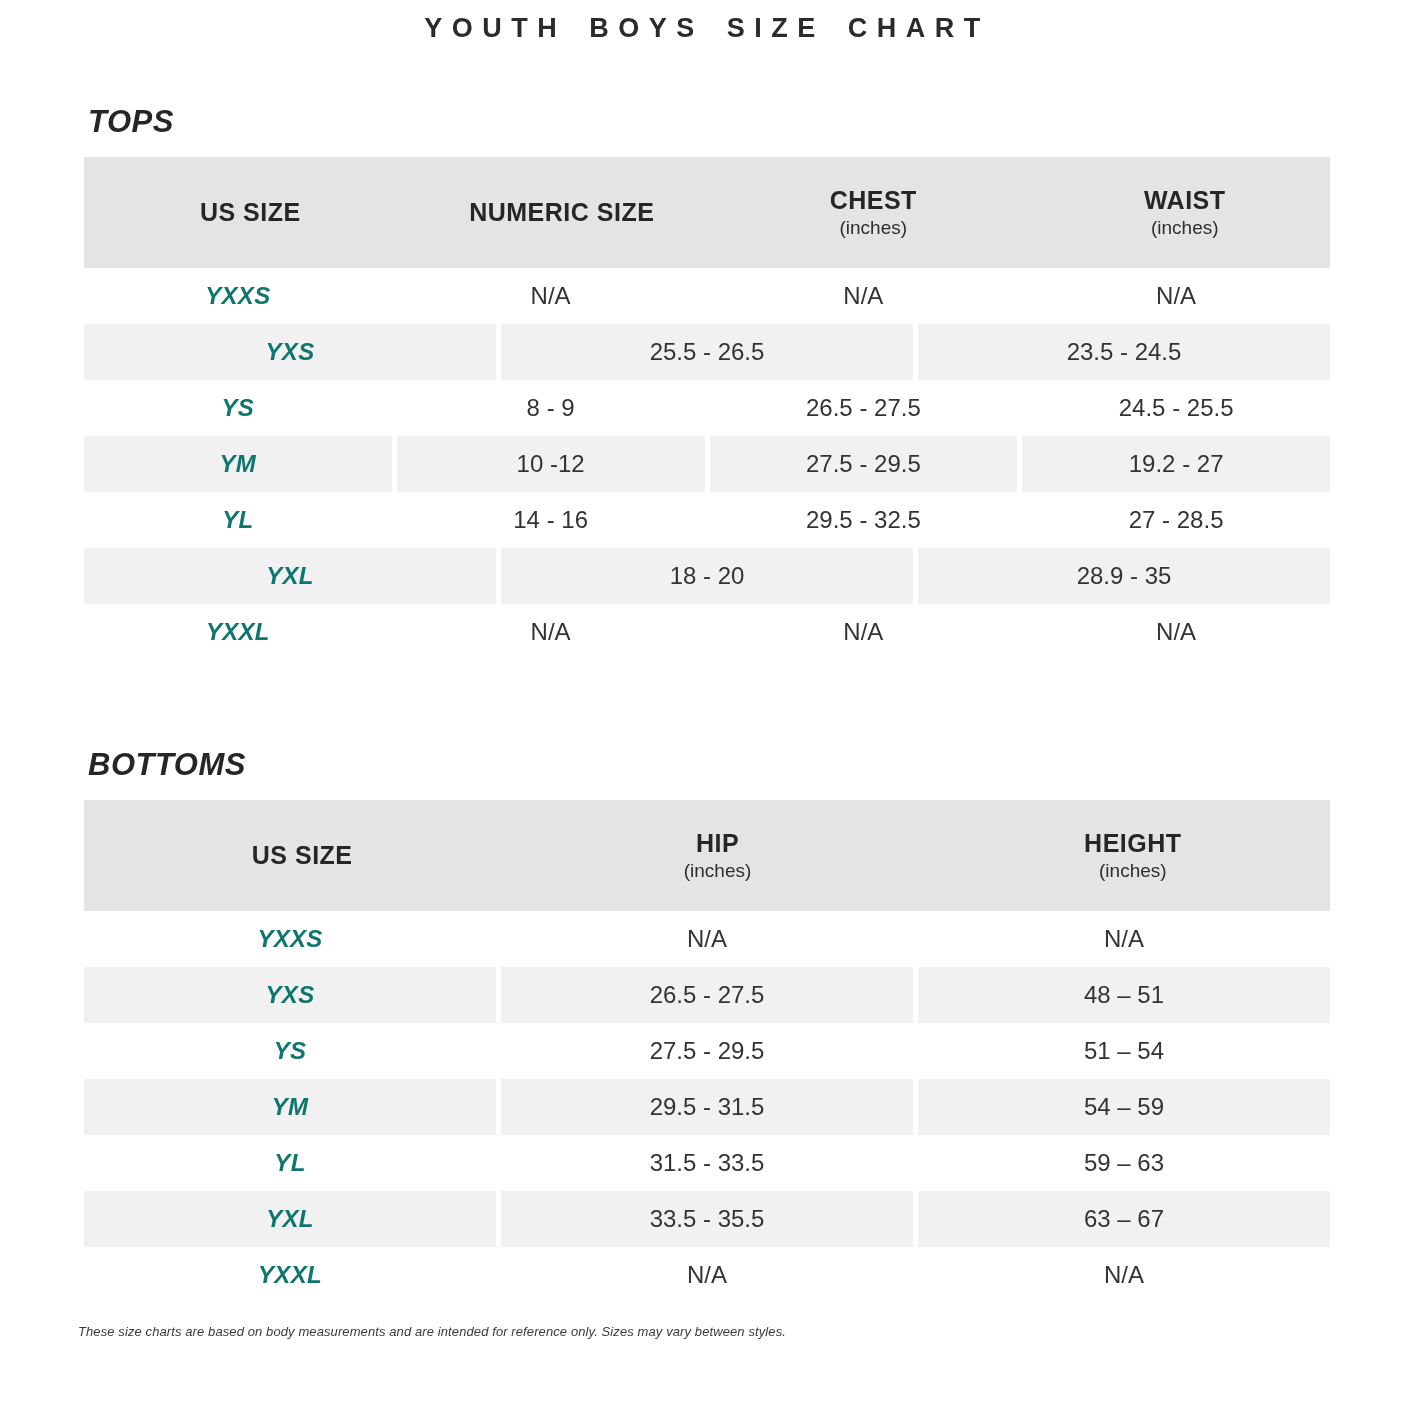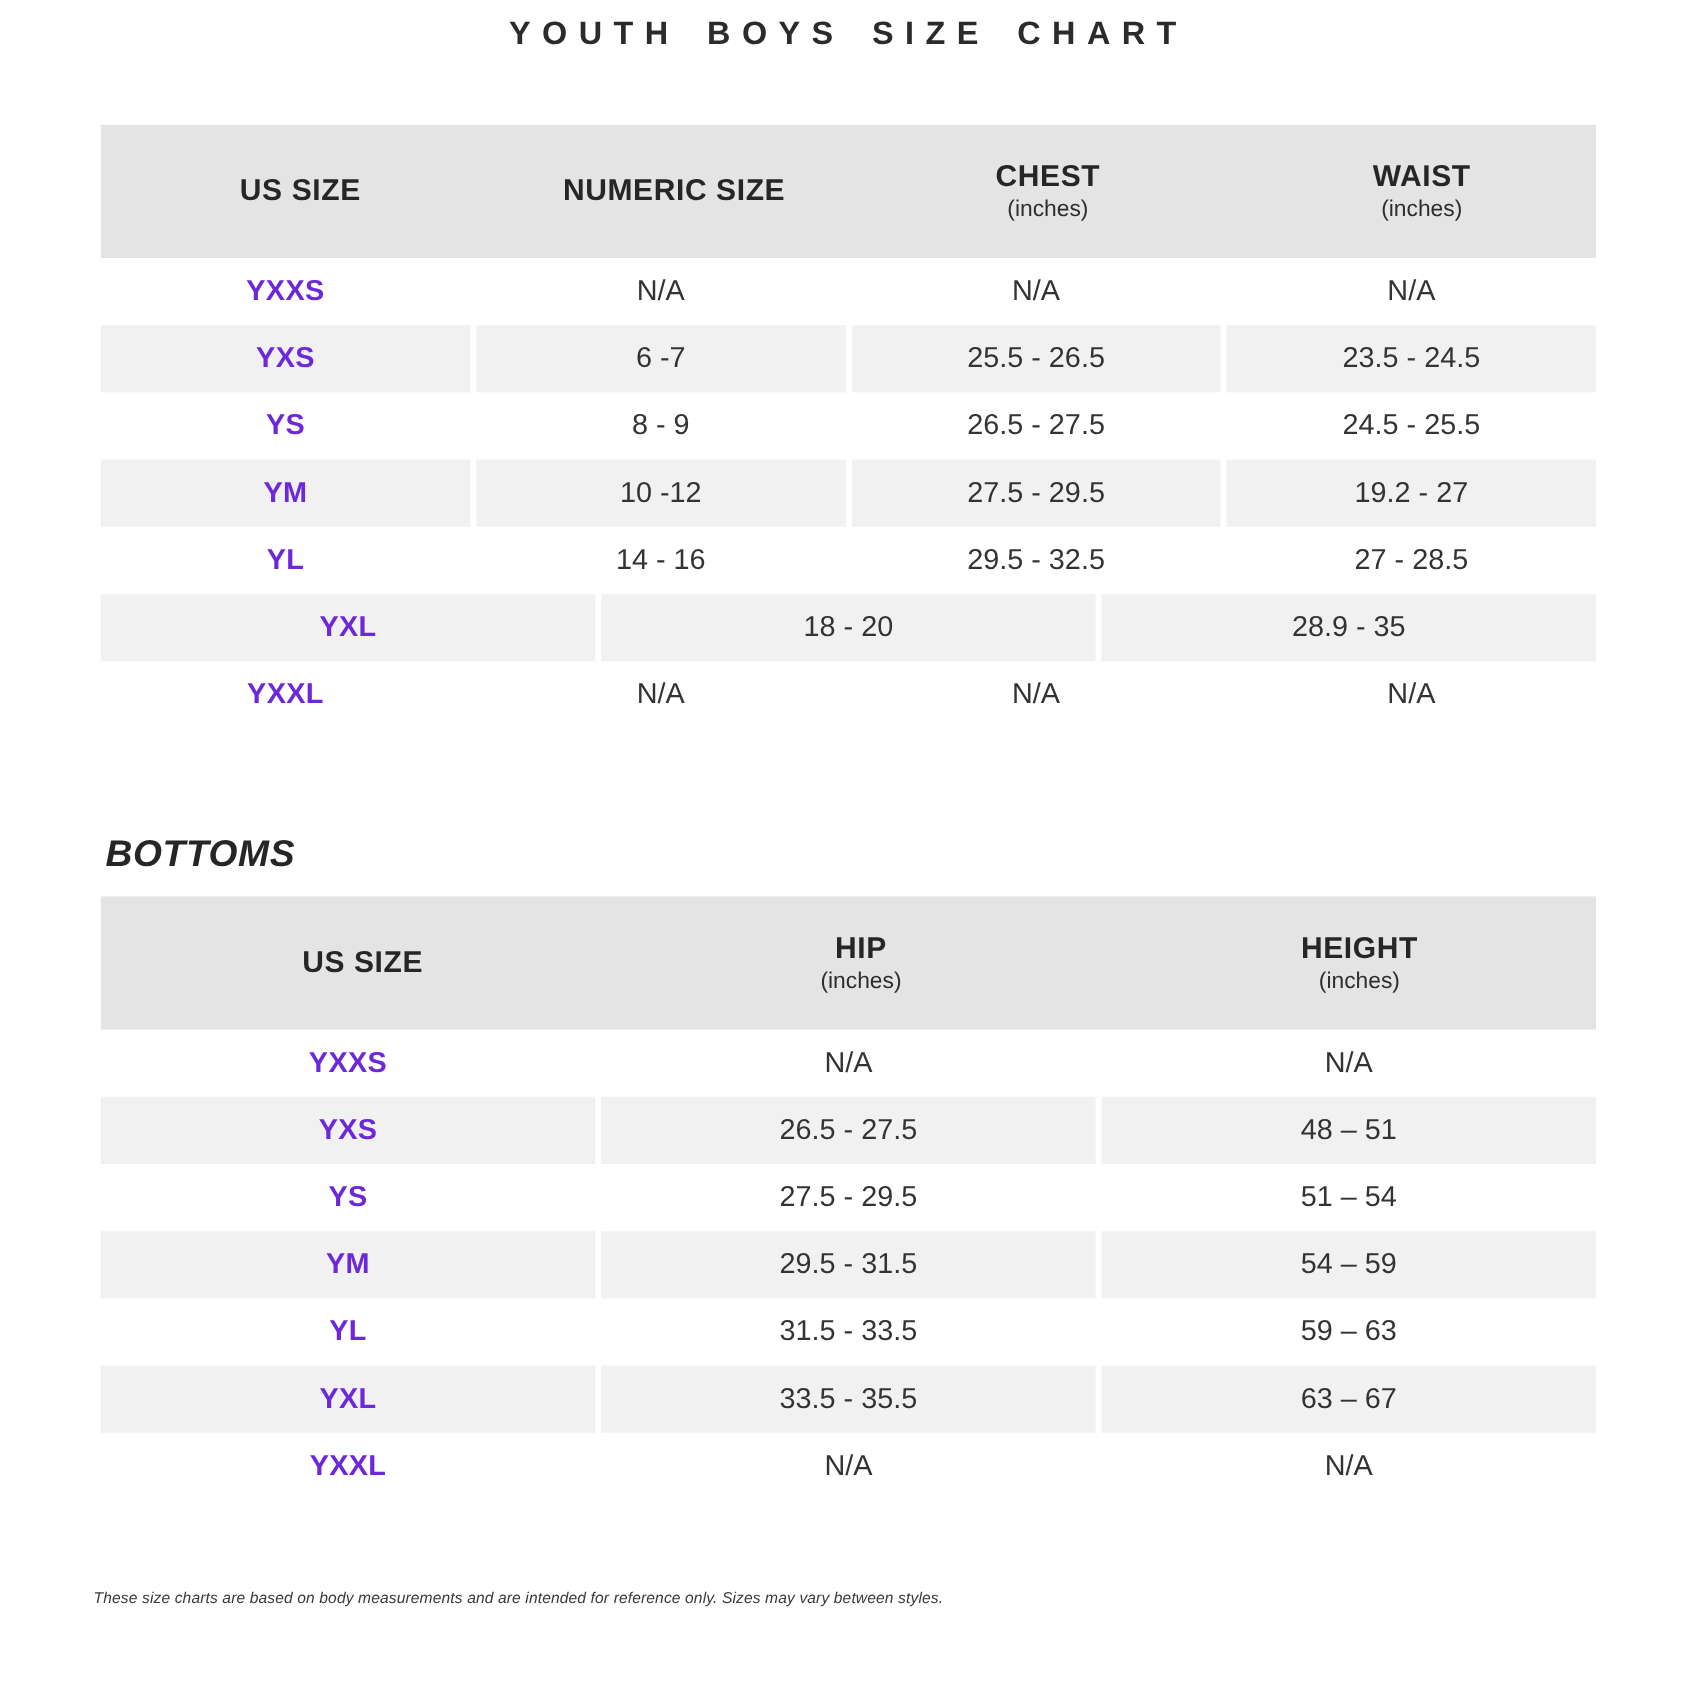--- a/index.html
+++ b/index.html
@@ -75,41 +75,43 @@
     justify-content: center;
     font-size: 24px;
     font-weight: 400;
     color: #333333;
     background: transparent;
   }
   .trow.striped .tcell { background: #f1f1f1; }
   .tcell.size-col {
     font-weight: 700;
     font-size: 24px;
-    color: #6d28d9;
+    color: #0f766e;
     letter-spacing: 0.3px;
+    font-style: italic;
   }
   .footnote {
     position: absolute;
     left: 78px;
     top: 1324px;
     font-size: 13px;
     font-style: italic;
     color: #3a3a3a;
     letter-spacing: 0.1px;
   }
 </style>
 </head>
 <body>
 
 <div class="page">
 
   <div class="page-title">YOUTH BOYS SIZE CHART</div>
 
   <div class="section section-tops">
+    <div class="section-heading">TOPS</div>
     <div class="size-table">
       <div class="thead">
           <div class="hcell">
             <div class="hlabel">US SIZE</div>
           </div>
           <div class="hcell">
             <div class="hlabel">NUMERIC SIZE</div>
           </div>
           <div class="hcell">
             <div class="hlabel">CHEST</div>
@@ -122,21 +124,20 @@
         </div>
       <div class="tbody">
           <div class="trow">
             <div class="tcell size-col">YXXS</div>
             <div class="tcell">N/A</div>
             <div class="tcell">N/A</div>
             <div class="tcell">N/A</div>
           </div>
           <div class="trow striped">
             <div class="tcell size-col">YXS</div>
-            <div class="tcell">6 -7</div>
             <div class="tcell">25.5 - 26.5</div>
             <div class="tcell">23.5 - 24.5</div>
           </div>
           <div class="trow">
             <div class="tcell size-col">YS</div>
             <div class="tcell">8 - 9</div>
             <div class="tcell">26.5 - 27.5</div>
             <div class="tcell">24.5 - 25.5</div>
           </div>
           <div class="trow striped">

